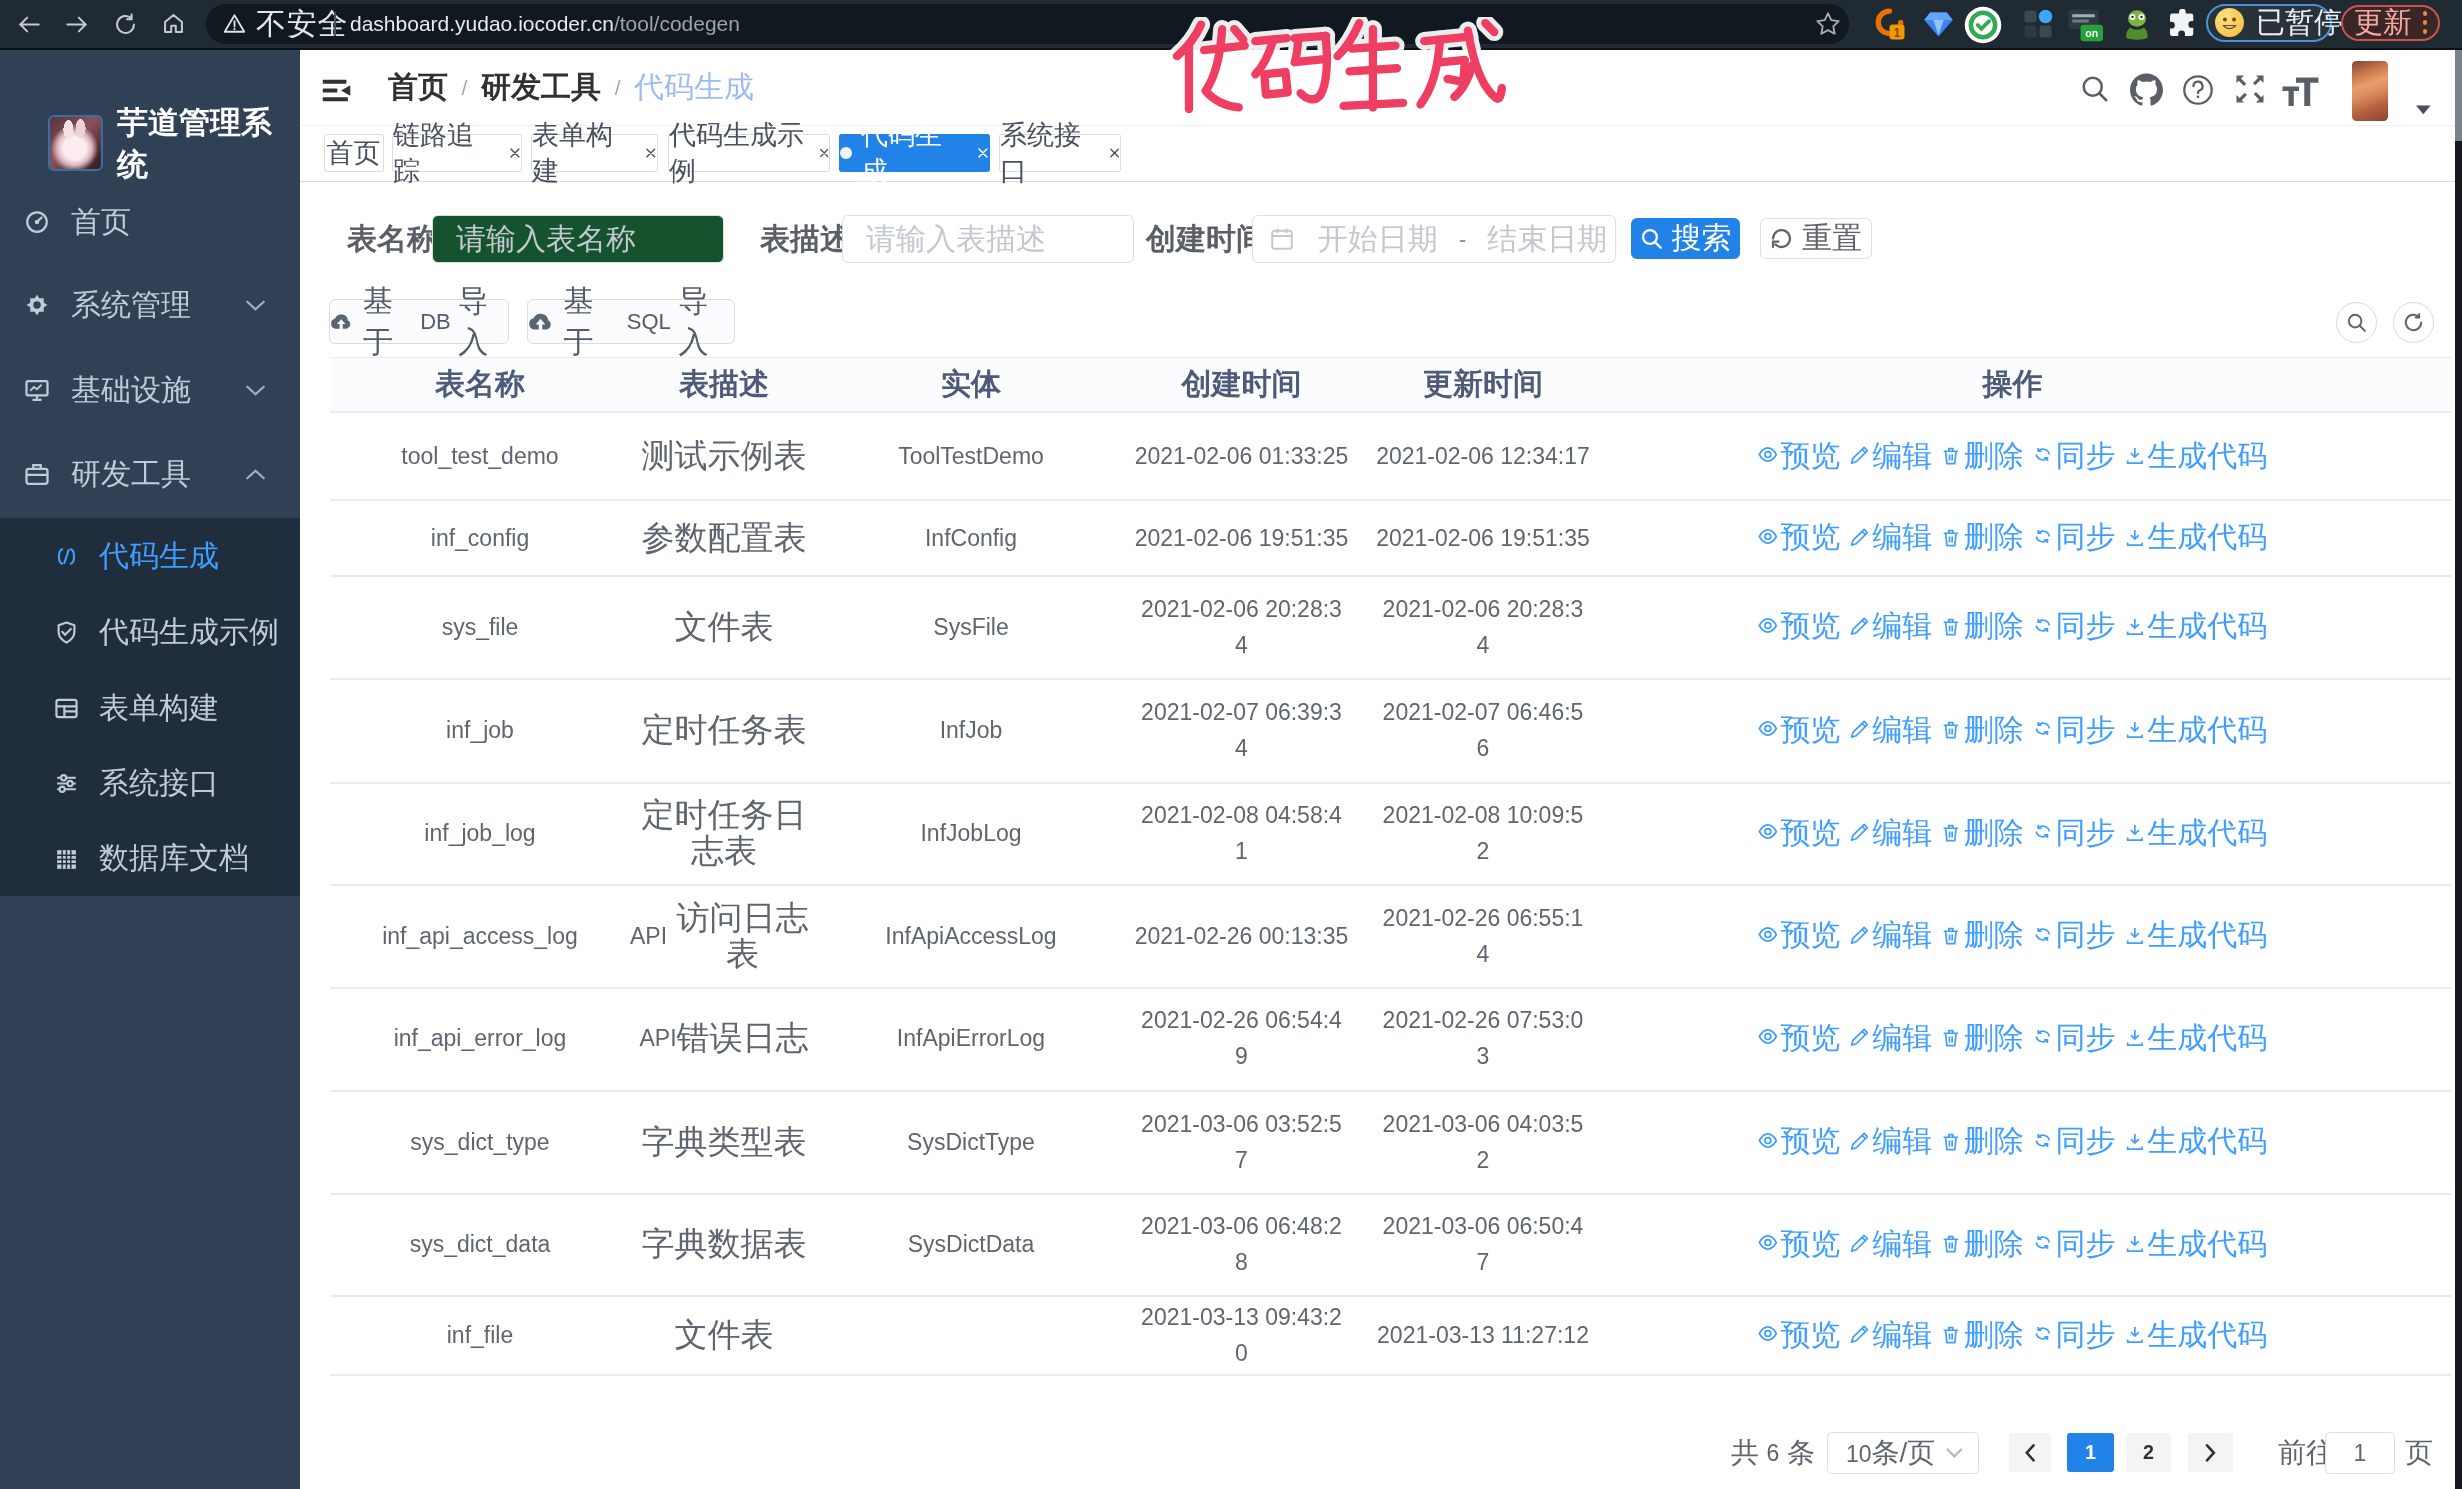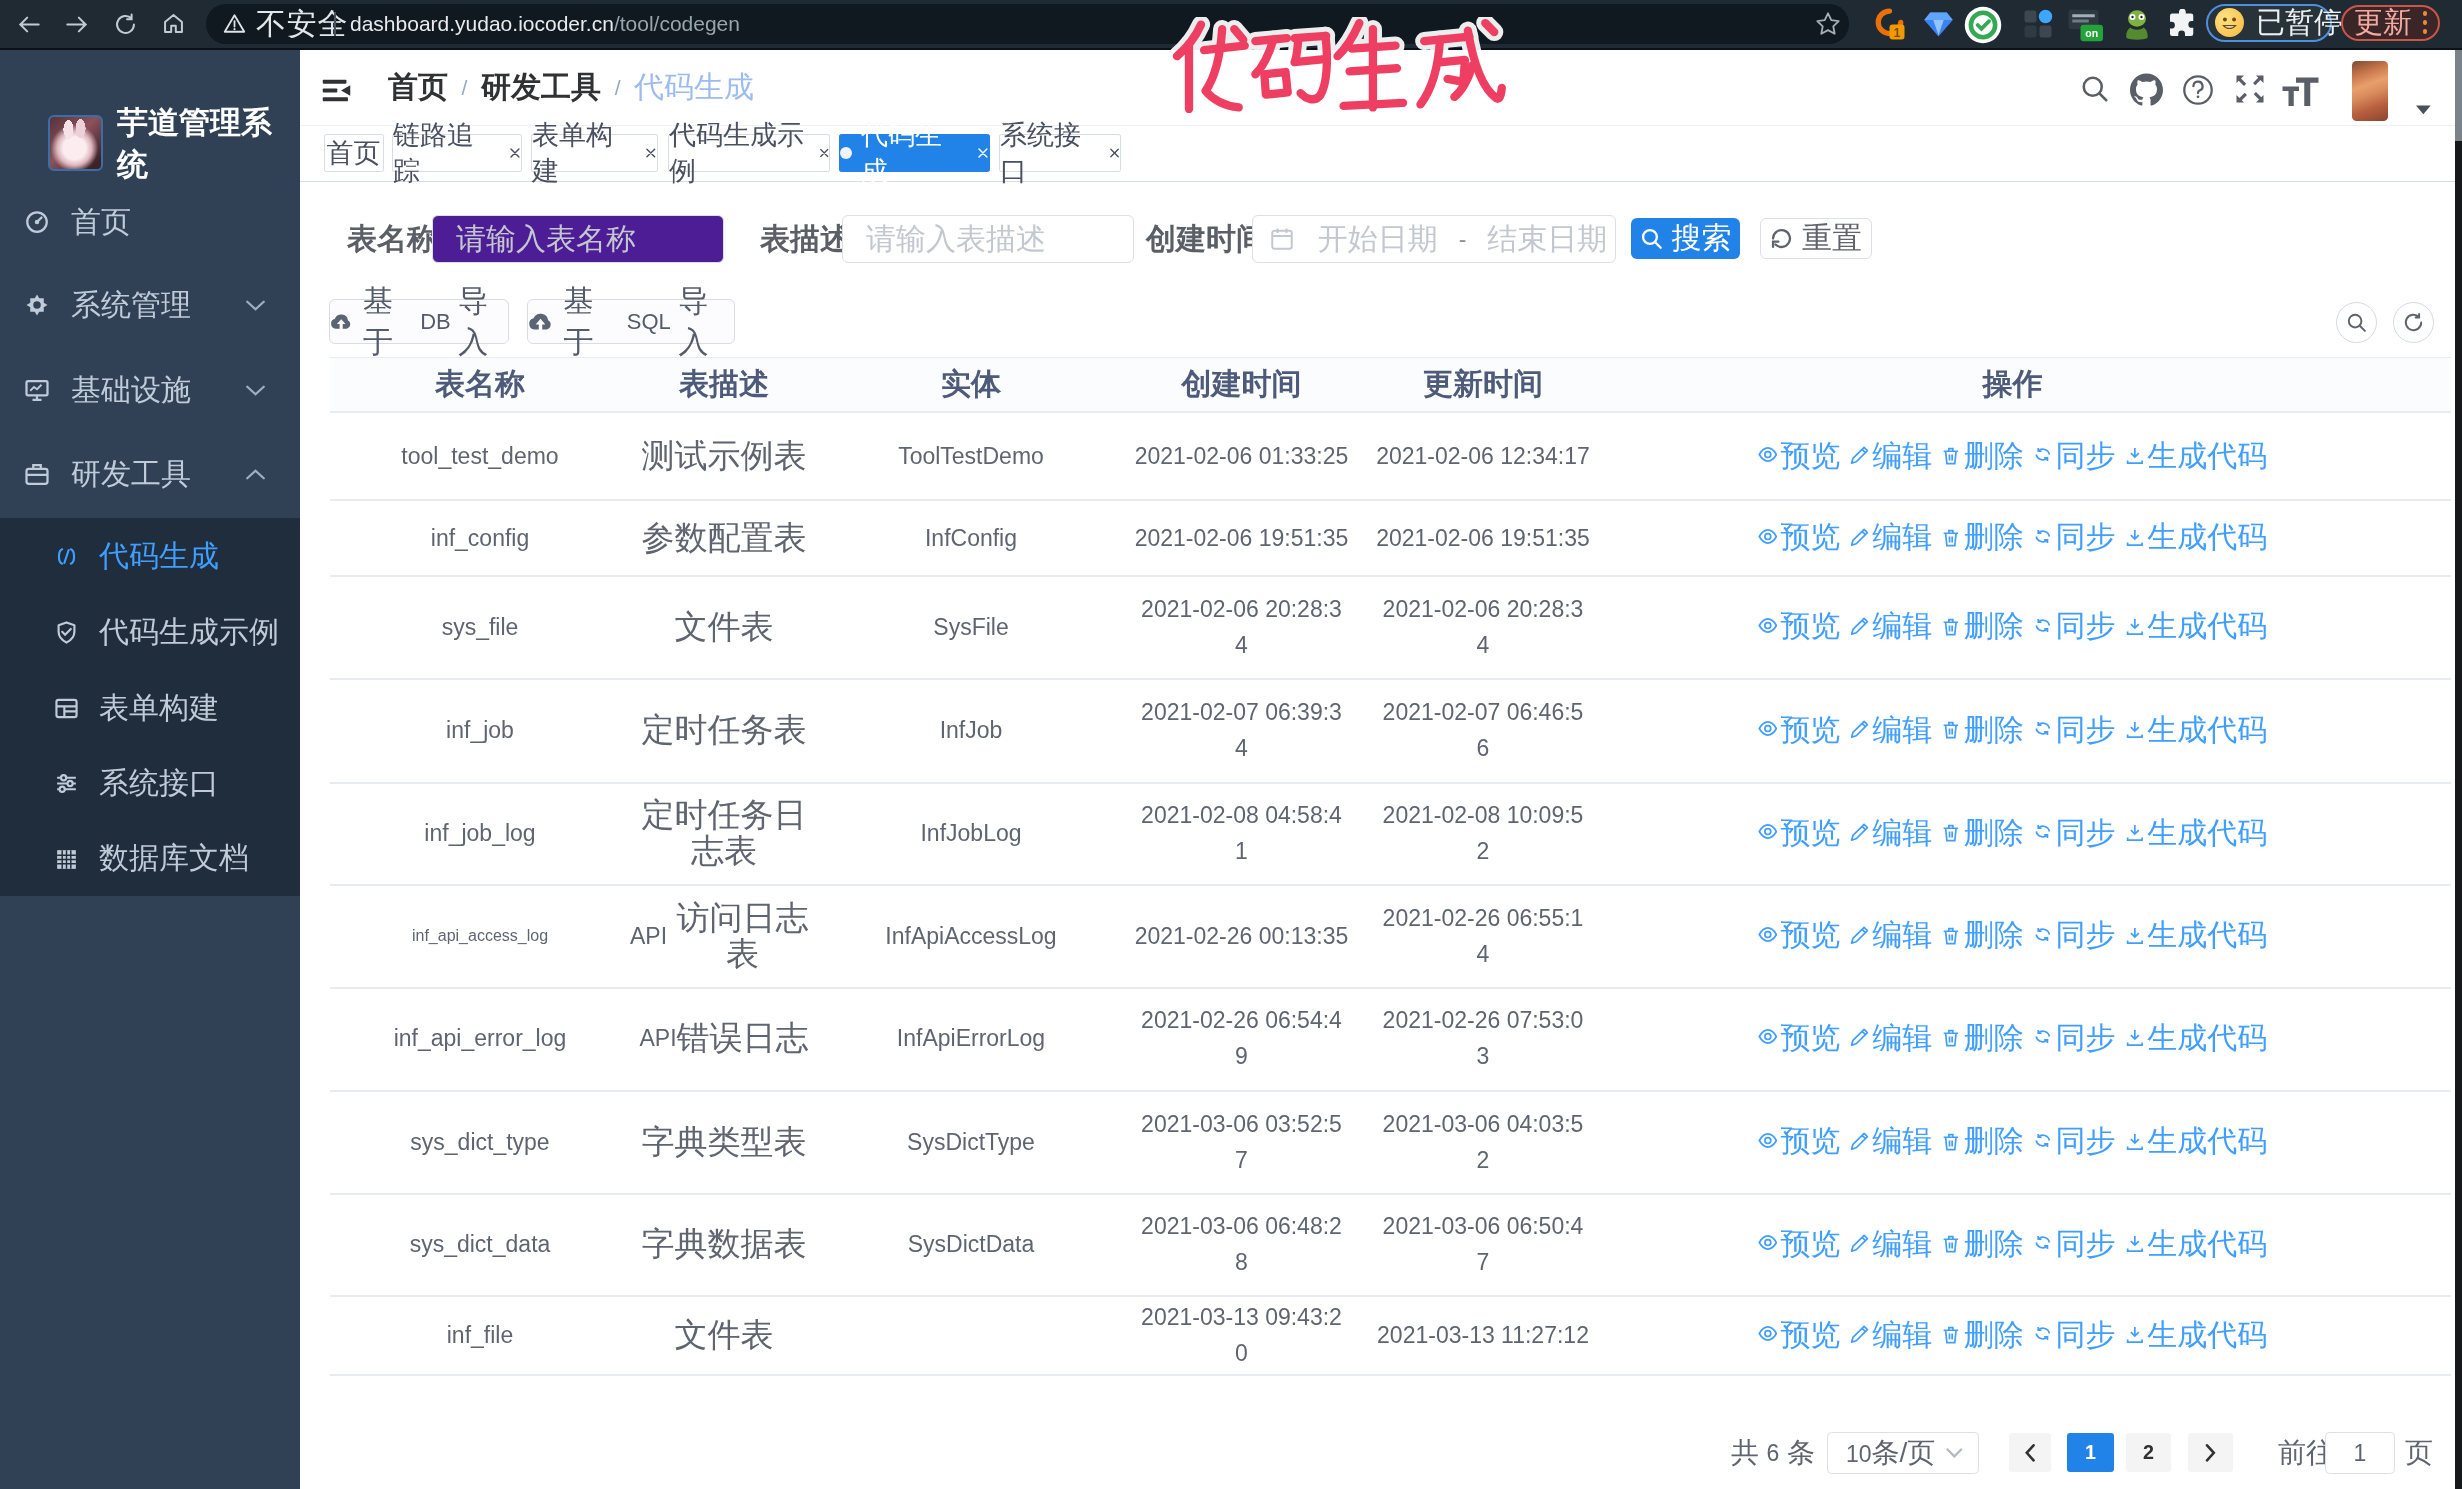--- a/index.html
+++ b/index.html
@@ -258,21 +258,21 @@
       </div>
 <div class="ab fx ct" style="left:699px;top:8.3px;width:122px;height:38px;border-radius:2.3px;background:#fff;border:1.5px solid #d8dce5;color:#495060">
         <span style="font-size:27px">系统接口</span>
         <svg style="margin-left:9px" width="12" height="12" viewBox="0 0 18 18" stroke="#495060" stroke-width="2.2" stroke-linecap="round" fill="none">
           <path d="M3 3l12 12M15 3L3 15"></path>
         </svg>
       </div>
 </div>
 
 <div class="ab fx" style="left:347px;top:218px;height:42px;font-size:30px;font-weight:bold;color:#5a5e66">表名称</div>
-<div class="ab fx" style="left:432px;top:215px;width:292px;height:48px;border:1.5px solid #dcdfe6;border-radius:6px;background:#4c1d95">
+<div class="ab fx" style="left:432px;top:215px;width:292px;height:48px;border:1.5px solid #dcdfe6;border-radius:6px;background:#14532d">
       <span style="font-size:30px;color:#c3c7cf;margin-left:23px">请输入表名称</span>
     </div>
 <div class="ab fx" style="left:760px;top:218px;height:42px;font-size:30px;font-weight:bold;color:#5a5e66">表描述</div>
 <div class="ab fx" style="left:842px;top:215px;width:292px;height:48px;border:1.5px solid #dcdfe6;border-radius:6px;background:#fff">
       <span style="font-size:30px;color:#c3c7cf;margin-left:23px">请输入表描述</span>
     </div>
 <div class="ab fx" style="left:1146px;top:218px;height:42px;font-size:30px;font-weight:bold;color:#5a5e66">创建时间</div>
 <div class="ab fx" style="left:1252px;top:215px;width:364px;height:48px;border:1.5px solid #dcdfe6;border-radius:6px;background:#fff">
 <svg style="margin-left:16.7px" width="24" height="24" viewBox="0 0 32 32" fill="none" stroke="#c3c7cf" stroke-width="2.6">
         <rect x="3" y="5" width="26" height="24" rx="3"></rect>
@@ -561,21 +561,21 @@
       </span>
       <span class="fx" style="white-space:nowrap">
         <svg width="19.7" height="19.7" viewBox="0 0 30 30" style="margin-right:3px">
           <path d="M15 3v14M9 11l6 6 6-6" fill="none" stroke="#409eff" stroke-width="2.6"></path>
           <path d="M4 22v4h22v-4" fill="none" stroke="#409eff" stroke-width="2.6"></path>
         </svg>
         <span style="font-size:30px">生成代码</span>
       </span>
     </div>
 <div class="ab" style="left:330px;top:987px;width:2121px;height:1.5px;background:#e8ebf1"></div>
-<div class="ab fx ct" style="left:330px;top:884px;width:300px;height:103px;font-size:16px;color:#5f6570;text-align:right;line-height:36px">inf_api_access_log</div>
+<div class="ab fx ct" style="left:330px;top:884px;width:300px;height:103px;font-size:23px;color:#5f6570;text-align:right;line-height:36px">inf_api_access_log</div>
 <div class="ab fx ct" style="left:630px;top:884px;width:188px;height:103px;font-size:23px;color:#5f6570;text-align:center;line-height:36px">API <span style="font-size:33px">访问日志表</span></div>
 <div class="ab fx ct" style="left:818px;top:884px;width:306px;height:103px;font-size:23px;color:#5f6570;text-align:center;line-height:36px">InfApiAccessLog</div>
 <div class="ab fx ct" style="left:1124px;top:884px;width:235px;height:103px;font-size:23px;color:#5f6570;text-align:center;line-height:36px">
       <div>2021-02-26 00:13:35</div>
     </div>
 <div class="ab fx ct" style="left:1358px;top:884px;width:250px;height:103px;font-size:23px;color:#5f6570;text-align:center;line-height:36px">
       <div>2021-02-26 06:55:1<br>4</div>
     </div>
 <div class="ab fx" style="left:1608px;top:884px;width:809px;height:103px;justify-content:center;gap:9px;font-size:23px;color:#409eff">
       <span class="fx" style="white-space:nowrap">

